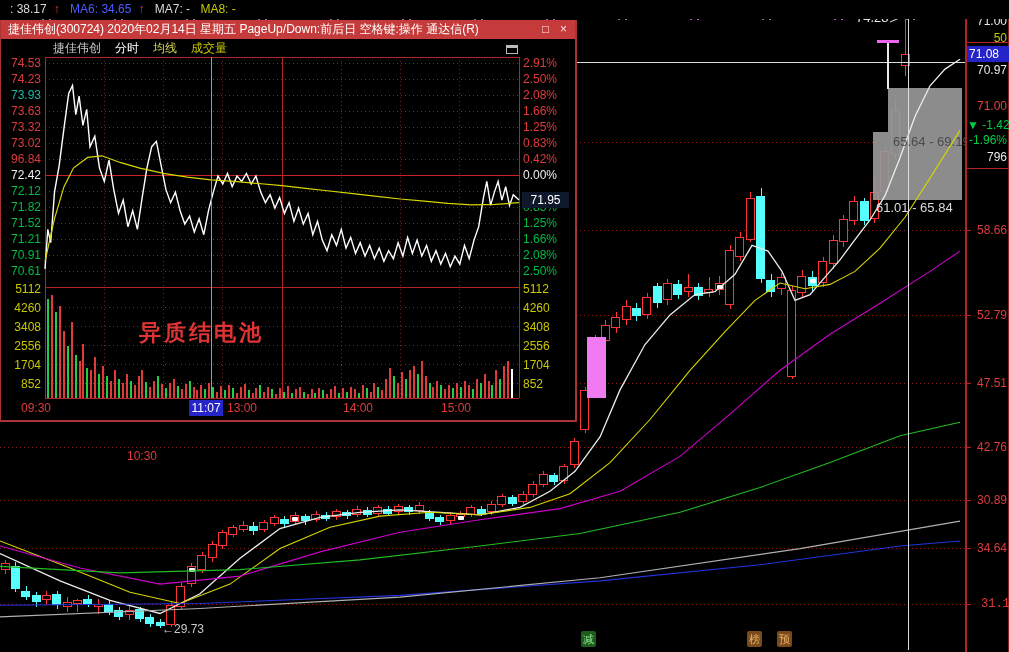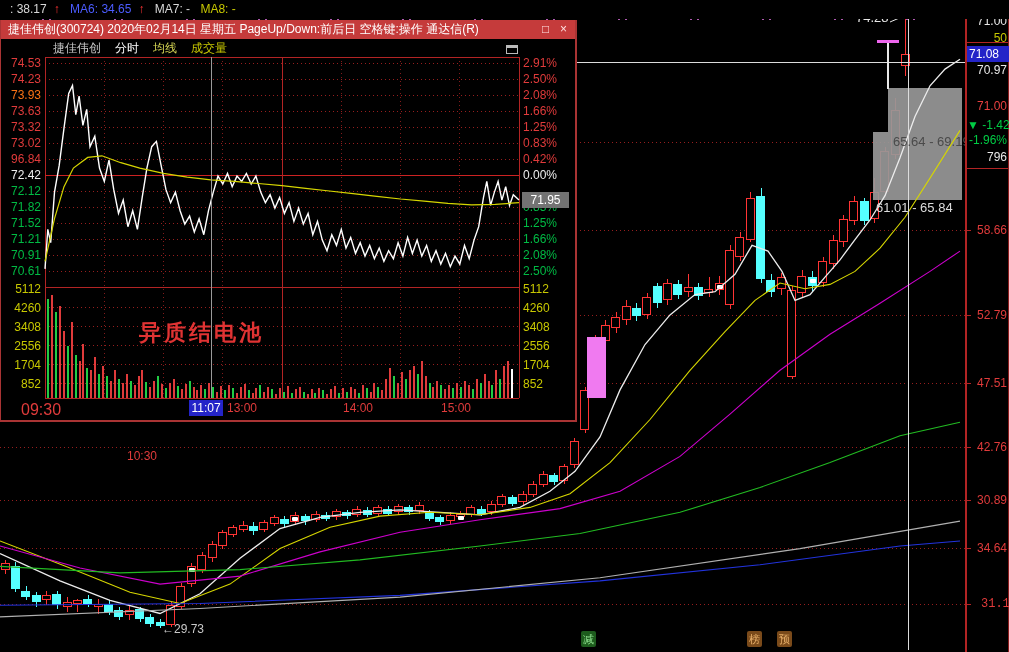--- a/index.html
+++ b/index.html
@@ -12,21 +12,21 @@
   #topbar{position:absolute;left:0;top:0;width:1009px;height:19px;background:#000;z-index:30;font-size:12px;}
   #topbar span{vertical-align:top;margin-left:7px;}
   
   #overlay{position:absolute;left:0;top:20px;width:577px;height:402px;background:#000;z-index:20;
            border-right:2px solid #a93434;border-bottom:2px solid #a93434;border-left:1px solid #a93434;box-sizing:border-box;}
   #ov-title{position:absolute;left:0;top:0;width:100%;height:19px;background:#c53b3b;color:#fff;font-size:12px;line-height:19px;}
   #ov-title .t{padding-left:7px;}
   .winbtn{position:absolute;top:2px;width:15px;height:15px;color:#ffdede;font-size:12px;line-height:15px;text-align:center;}
   #ov-legend{position:absolute;left:0;top:19px;width:100%;height:18px;font-size:12px;line-height:18px;}
   #ov-legend span{margin-right:14px;}
-  .badge{position:absolute;background:#737373;color:#fff;font-size:12px;line-height:16px;text-align:center;z-index:5;}
+  .badge{position:absolute;background:#0f172a;color:#fff;font-size:12px;line-height:16px;text-align:center;z-index:5;}
   .graybox{position:absolute;background:rgba(152,152,152,0.92);}
   .marker{position:absolute;width:15px;height:16px;font-size:11px;line-height:16px;text-align:center;border-radius:2px;z-index:8;}
   #watermark{position:absolute;left:852px;top:595px;z-index:9;color:#c42222;white-space:nowrap;}
   #wm-num{font-size:44px;font-weight:bold;float:left;line-height:50px;letter-spacing:-2px;text-shadow:1px 1px 0 #5a0d0d;}
   #wm-right{float:left;margin-left:2px;}
   #wm-site{font-size:26px;font-weight:bold;line-height:26px;letter-spacing:1px;color:#b81f1f;text-shadow:0 0 2px #e88;}
   #wm-domain{font-size:17px;font-weight:bold;line-height:18px;color:#c42222;}
   #wm-partial{position:absolute;left:14px;top:48px;font-size:13px;color:#7a1212;}
   .icon-win{position:absolute;width:12px;height:9px;border:1px solid #bbb;box-sizing:border-box;}
   .icon-win::before{content:"";display:block;height:2px;background:#bbb;}
@@ -428,21 +428,21 @@
       <div style="left: 518px; top: 37px; width: 1px; height: 341px; background: rgb(178, 36, 36); z-index: 2; position: absolute;"></div>
       <div style="left: 44px; top: 37px; width: 474px; height: 1px; background: rgb(178, 36, 36); z-index: 2; position: absolute;"></div>
       <div style="left: 44px; top: 267px; width: 474px; height: 1px; background: rgb(178, 36, 36); z-index: 2; position: absolute;"></div>
       <div style="left: 44px; top: 378px; width: 474px; height: 1px; background: rgb(178, 36, 36); z-index: 2; position: absolute;"></div>
       <div style="left: 0px; top: 36px; width: 40px; font-size: 12px; text-align: right; color: rgb(224, 59, 59); z-index: 3; position: absolute;">74.53</div>
       <div class="dot-h" style="left: 44px; top: 43px; width: 474px; height: 1px; z-index: 1; position: absolute;"></div>
       <div style="left: 522px; top: 36px; width: 50px; font-size: 12px; color: rgb(224, 59, 59); z-index: 3; position: absolute;">2.91%</div>
       <div style="left: 0px; top: 52px; width: 40px; font-size: 12px; text-align: right; color: rgb(224, 59, 59); z-index: 3; position: absolute;">74.23</div>
       <div class="dot-h" style="left: 44px; top: 59px; width: 474px; height: 1px; z-index: 1; position: absolute;"></div>
       <div style="left: 522px; top: 52px; width: 50px; font-size: 12px; color: rgb(224, 59, 59); z-index: 3; position: absolute;">2.50%</div>
-      <div style="left: 0px; top: 68px; width: 40px; font-size: 12px; text-align: right; color: #f97316; z-index: 3; position: absolute;">73.93</div>
+      <div style="left: 0px; top: 68px; width: 40px; font-size: 12px; text-align: right; color: #14b8a6; z-index: 3; position: absolute;">73.93</div>
       <div class="dot-h" style="left: 44px; top: 75px; width: 474px; height: 1px; z-index: 1; position: absolute;"></div>
       <div style="left: 522px; top: 68px; width: 50px; font-size: 12px; color: rgb(224, 59, 59); z-index: 3; position: absolute;">2.08%</div>
       <div style="left: 0px; top: 84px; width: 40px; font-size: 12px; text-align: right; color: rgb(224, 59, 59); z-index: 3; position: absolute;">73.63</div>
       <div class="dot-h" style="left: 44px; top: 91px; width: 474px; height: 1px; z-index: 1; position: absolute;"></div>
       <div style="left: 522px; top: 84px; width: 50px; font-size: 12px; color: rgb(224, 59, 59); z-index: 3; position: absolute;">1.66%</div>
       <div style="left: 0px; top: 100px; width: 40px; font-size: 12px; text-align: right; color: rgb(224, 59, 59); z-index: 3; position: absolute;">73.32</div>
       <div class="dot-h" style="left: 44px; top: 107px; width: 474px; height: 1px; z-index: 1; position: absolute;"></div>
       <div style="left: 522px; top: 100px; width: 50px; font-size: 12px; color: rgb(224, 59, 59); z-index: 3; position: absolute;">1.25%</div>
       <div style="left: 0px; top: 116px; width: 40px; font-size: 12px; text-align: right; color: rgb(224, 59, 59); z-index: 3; position: absolute;">73.02</div>
       <div class="dot-h" style="left: 44px; top: 123px; width: 474px; height: 1px; z-index: 1; position: absolute;"></div>
@@ -487,21 +487,21 @@
       <div style="left: 0px; top: 357px; width: 40px; font-size: 12px; color: rgb(200, 200, 0); text-align: right; z-index: 3; position: absolute;">852</div>
       <div style="left: 522px; top: 357px; width: 40px; font-size: 12px; color: rgb(200, 200, 0); text-align: left; z-index: 3; position: absolute;">852</div>
       <div class="dot-h" style="left: 44px; top: 363px; width: 474px; height: 1px; z-index: 1; position: absolute;"></div>
       <div class="dot-v" style="left: 103px; top: 37px; width: 1px; height: 341px; z-index: 1; position: absolute;"></div>
       <div class="dot-v" style="left: 162px; top: 37px; width: 1px; height: 341px; z-index: 1; position: absolute;"></div>
       <div class="dot-v" style="left: 221px; top: 37px; width: 1px; height: 341px; z-index: 1; position: absolute;"></div>
       <div class="dot-v" style="left: 340px; top: 37px; width: 1px; height: 341px; z-index: 1; position: absolute;"></div>
       <div class="dot-v" style="left: 399px; top: 37px; width: 1px; height: 341px; z-index: 1; position: absolute;"></div>
       <div class="dot-v" style="left: 458px; top: 37px; width: 1px; height: 341px; z-index: 1; position: absolute;"></div>
       <div style="left: 281px; top: 37px; width: 1px; height: 341px; background: rgb(178, 36, 36); z-index: 2; position: absolute;"></div>
-      <div style="left: 20px; top: 381px; font-size: 16px; color: rgb(224, 59, 59); z-index: 3; position: absolute;">09:30</div>
+      <div style="left: 20px; top: 381px; font-size: 12px; color: rgb(224, 59, 59); z-index: 3; position: absolute;">09:30</div>
       <div style="left: 126px; top: 381px; font-size: 12px; color: rgb(224, 59, 59); z-index: 3; position: absolute; margin-top: 48px;">10:30</div>
       <div style="left: 226px; top: 381px; font-size: 12px; color: rgb(224, 59, 59); z-index: 3; position: absolute;">13:00</div>
       <div style="left: 342px; top: 381px; font-size: 12px; color: rgb(224, 59, 59); z-index: 3; position: absolute; text-align: center;">14:00</div>
       <div style="left: 440px; top: 381px; font-size: 12px; color: rgb(224, 59, 59); z-index: 3; position: absolute;">15:00</div>
       <div style="left: 188px; top: 380px; width: 34px; height: 16px; background: rgb(36, 36, 200); color: rgb(255, 255, 255); font-size: 12px; line-height: 16px; text-align: center; z-index: 4; position: absolute;">11:07</div>
     </div>
 <div style="left: 42px; top: 18px; width: 2px; height: 2px; background: rgb(176, 90, 176); z-index: 1; position: absolute;"></div>
     <div style="left: 49px; top: 18px; width: 2px; height: 2px; background: rgb(176, 90, 176); z-index: 1; position: absolute;"></div>
     <div style="left: 114px; top: 18px; width: 2px; height: 2px; background: rgb(176, 90, 176); z-index: 1; position: absolute;"></div>
     <div style="left: 121px; top: 18px; width: 2px; height: 2px; background: rgb(176, 90, 176); z-index: 1; position: absolute;"></div>

